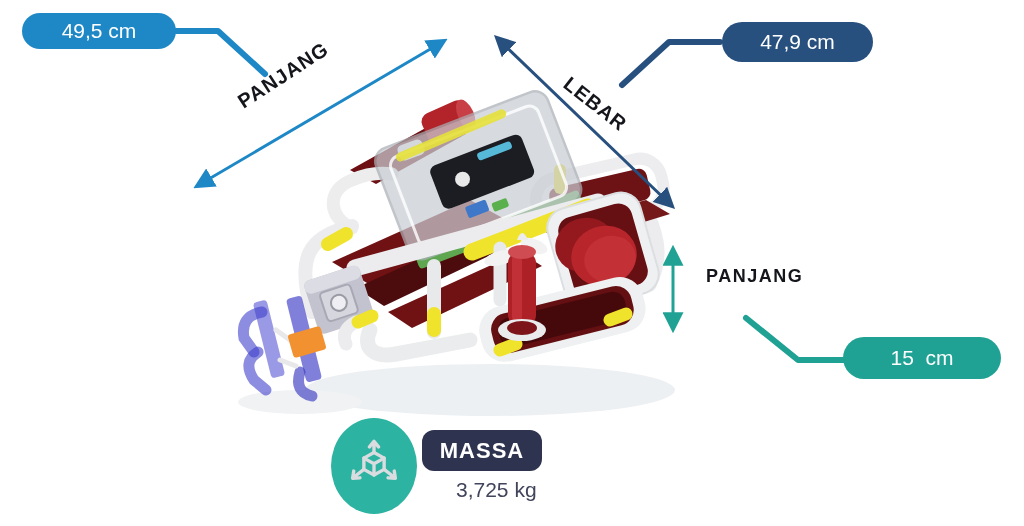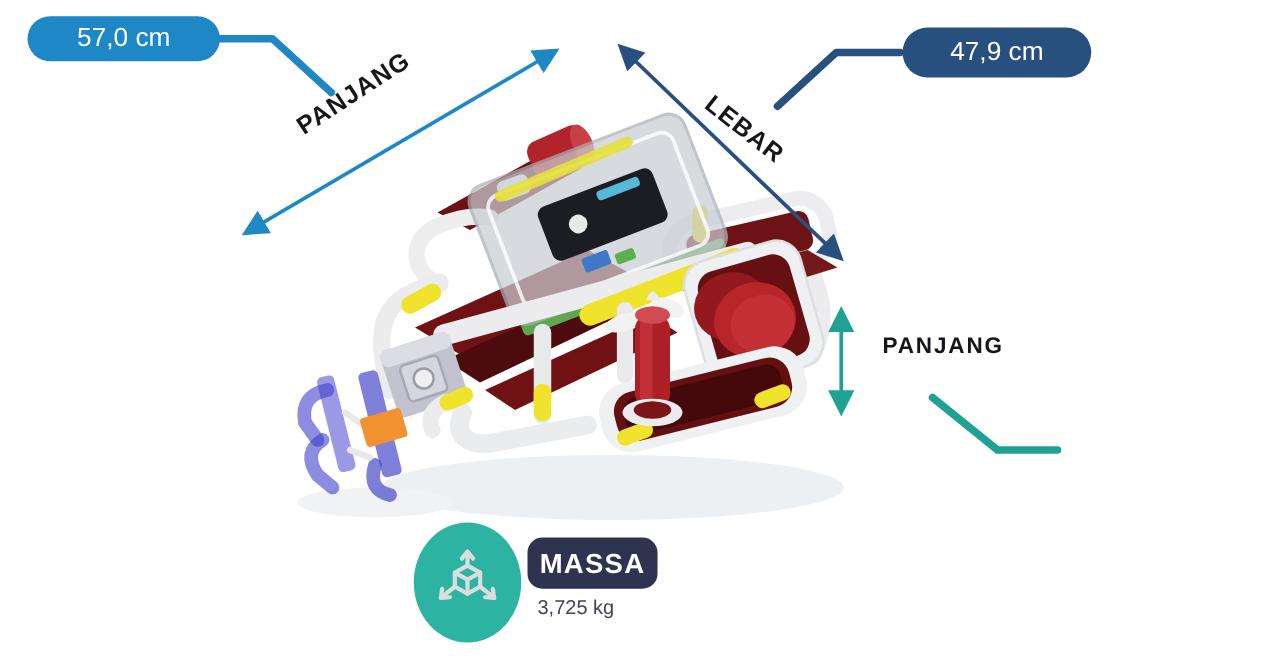--- a/index.html
+++ b/index.html
@@ -20,23 +20,23 @@
     position:absolute;font-weight:bold;color:var(--c-label-dark,#15161c);
     font-size:20px;letter-spacing:1px;transform-origin:left center;
   }
   #l-panjang{left:240px;top:92px;transform:rotate(-33deg);}
   #l-lebar{left:566px;top:70px;transform:rotate(38deg);}
   #l-tinggi{left:706px;top:266px;font-size:18px;letter-spacing:1.5px;transform:none;}
   .massa-circle{
     position:absolute;left:331px;top:418px;width:86px;height:96px;border-radius:50%;
     background:var(--c-teal-bright,#2db3a1);display:flex;align-items:center;justify-content:center;
   }
-  #b-massa{left:422px;top:430px;width:104px;height:41px;border-radius:12px;background:var(--c-massa-badge,#2e3350);}
+  #b-massa{left:422px;top:430px;width:120px;height:41px;border-radius:12px;background:var(--c-massa-badge,#2e3350);}
   #b-massa .t{font-weight:bold;font-size:22px;letter-spacing:1px;}
-  .weight{position:absolute;left:430px;top:478px;font-size:16px;color:var(--c-weight-text,#41445a);}
+  .weight{position:absolute;left:456px;top:478px;font-size:21px;color:var(--c-weight-text,#41445a);}
 </style>
 </head>
 <body>
 
 <div class="stage">
 
   <svg class="layer" viewBox="0 0 1024 526">
     <defs>
       <marker id="ah-blue" viewBox="0 0 10 10" refX="8" refY="5" markerWidth="7" markerHeight="7" orient="auto-start-reverse">
         <path d="M0,0 L10,5 L0,10 z" style="fill:var(--c-accent-blue,#1e88c7)"></path>
@@ -163,24 +163,27 @@
     </g>
     <g>
       <polyline points="720,42 669,42 622,85" fill="none" style="stroke:var(--c-accent-navy,#27507f)" stroke-width="6" stroke-linecap="round" stroke-linejoin="round"></polyline>
     </g>
     <g>
       <polyline points="746,318 798,360 846,360" fill="none" style="stroke:var(--c-accent-teal,#1fa294)" stroke-width="6" stroke-linecap="round" stroke-linejoin="round"></polyline>
     </g>
   </svg>
 
   <div class="badge" id="b-panjang">
-    <span class="t">57,0 cm</span>
+    <span class="t">49,5 cm</span>
   </div>
   <div class="badge" id="b-lebar">
     <span class="t">47,9 cm</span>
+  </div>
+  <div class="badge" id="b-tinggi">
+    <span class="t">15  cm</span>
   </div>
 
   <div class="dim-label" id="l-panjang">PANJANG</div>
   <div class="dim-label" id="l-lebar">LEBAR</div>
   <div class="dim-label" id="l-tinggi">PANJANG</div>
 
   <div class="massa-circle">
     <svg width="54" height="54" viewBox="0 0 48 48">
       <g fill="none" stroke="#d9dde0" stroke-width="3" stroke-linecap="round" stroke-linejoin="round">
         <path d="M24,12 L33,17 L33,27 L24,32 L15,27 L15,17 Z"></path>

